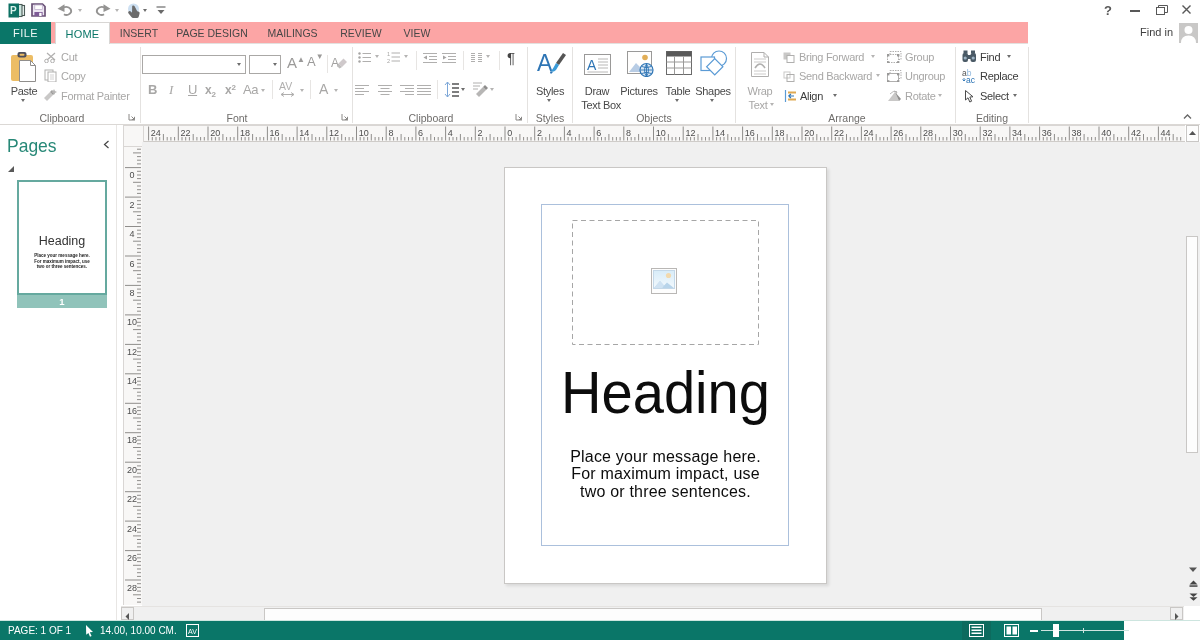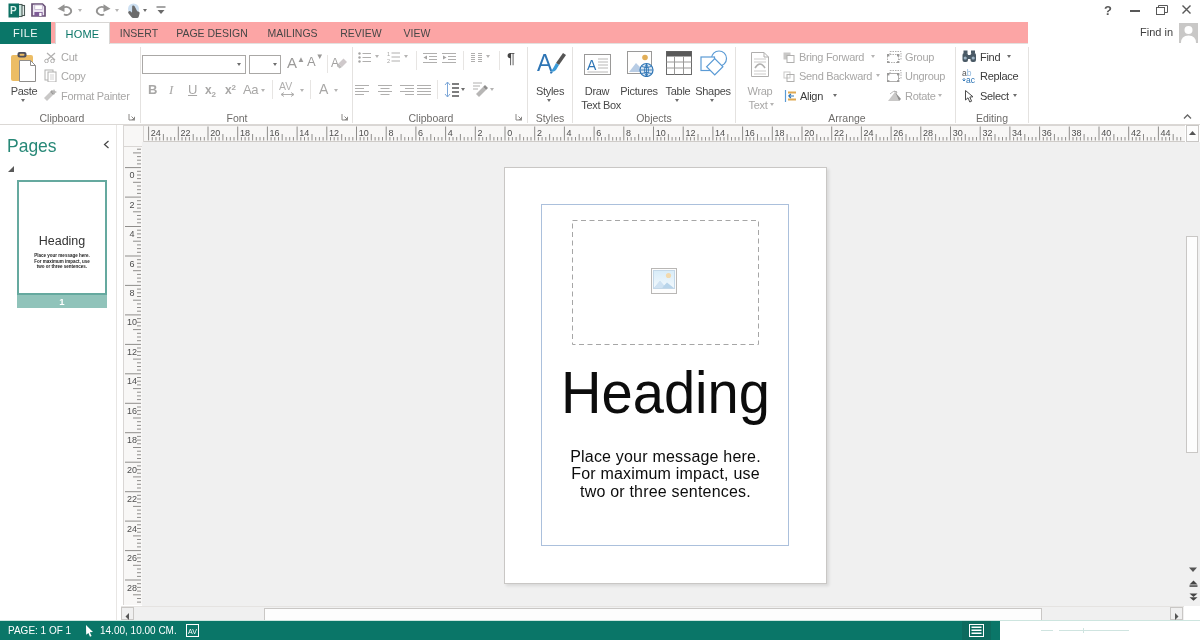--- a/index.html
+++ b/index.html
@@ -50,21 +50,21 @@
 #message { position:absolute; left:504px; top:448px; width:323px; text-align:center; font-size:16px; color:#0c0c0c; line-height:17.4px; letter-spacing:0.2px; }
 
 
 #hscroll { position:absolute; left:121px; top:606px; width:1063px; height:15px; background:#f0f0f0; border-top:1px solid #e5e3e1; }
 #hthumb { position:absolute; left:143px; top:1px; width:778px; height:13px; background:#fdfdfd; border:1px solid #c9c7c5; }
 .scrbtn { position:absolute; width:13px; height:13px; background:#f0f0f0; border:1px solid #c9c7c5; }
 #vscroll { position:absolute; left:1186px; top:142px; width:14px; height:464px; background:#f0f0f0; }
 #vthumb { position:absolute; left:0px; top:94px; width:12px; height:217px; background:#fdfdfd; border:1px solid #c9c7c5; }
 
 
-#statusbar { position:absolute; left:0; top:621px; width:1000px; height:19px; background:#0a7668; color:#fff; font-size:10px; }
+#statusbar { position:absolute; left:0; top:621px; width:1124px; height:19px; background:#0a7668; color:#fff; font-size:10px; }
 #zoomtrack { position:absolute; left:1041px; top:9px; width:88px; height:1px; background:#cfe4e0; }
 #zoomthumb { position:absolute; left:1053px; top:3px; width:6px; height:13px; background:#fff; }
 </style>
 </head>
 <body>
 <div id="app">
 
   <div id="qat"></div>
   <div class="winbtn" style="left:1104px;top:3px;font-size:13px;font-weight:bold;">?</div>
   <svg class="abs" style="left:1130px;top:10px;" width="10" height="2">

